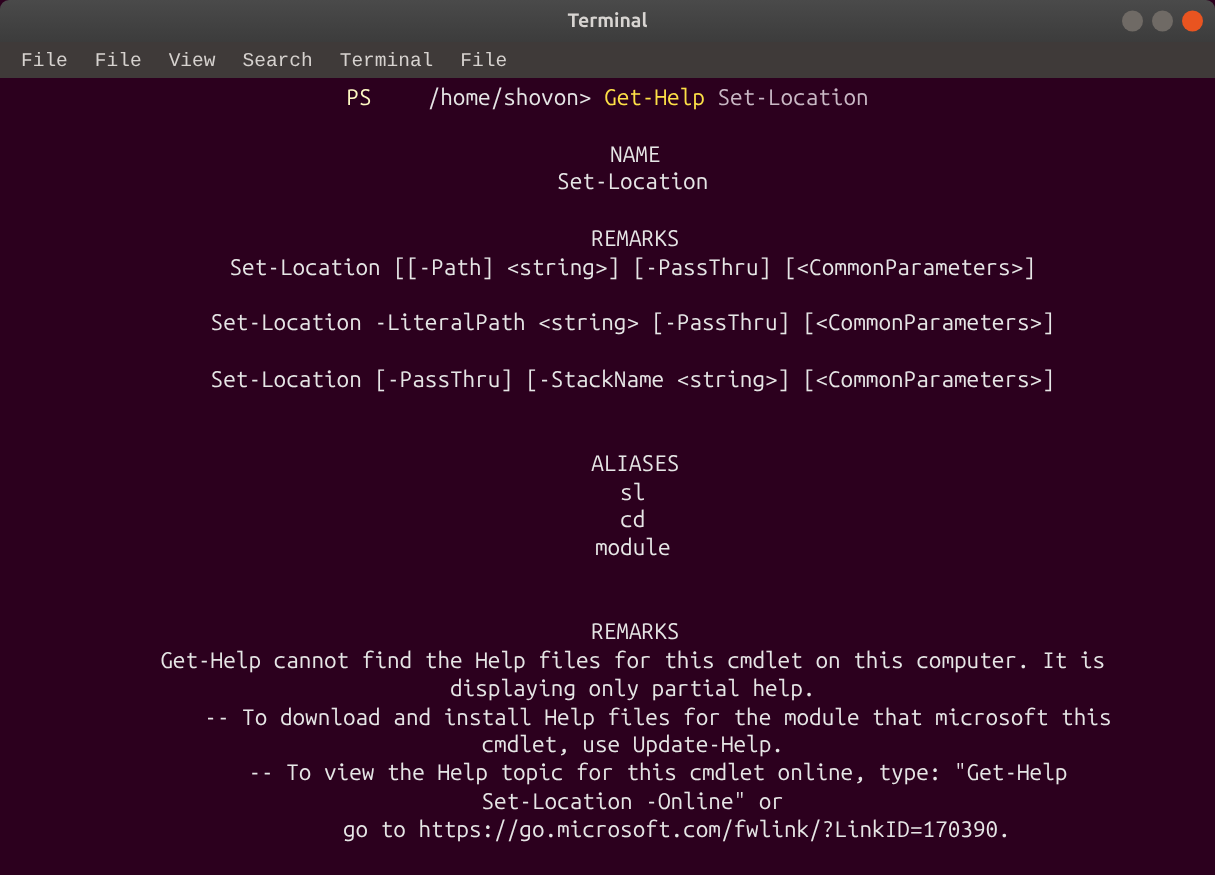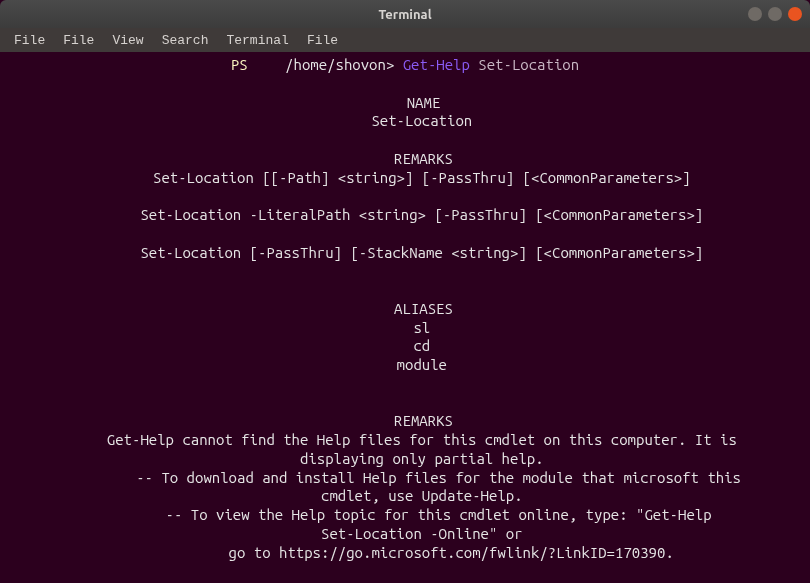--- a/index.html
+++ b/index.html
@@ -70,21 +70,21 @@
       background: #2c001e;
       color: #e3e3e3;
       padding: 4px 8px;
       font-size: 15px;
       line-height: 1.25;
       white-space: pre;
       overflow: hidden;
     }
     .prompt-ps { color: #fef9c3; }
     .prompt-path { color: #e6e6e6; margin-left: 29px; }
-    .cmd-gethelp { color: #8b5cf6; margin-top: 28px; }
+    .cmd-gethelp { color: #fde047; margin-top: 28px; }
     .cmd-arg { color: #c9b8c5; }
     .heading { color: #e6e6e6; margin-left: 37px; }
     .text { color: #e6e6e6; }
   </style>
 </head>
 <body>
 
 <div class="window">
   <div class="titlebar">
     <span>Terminal</span>

